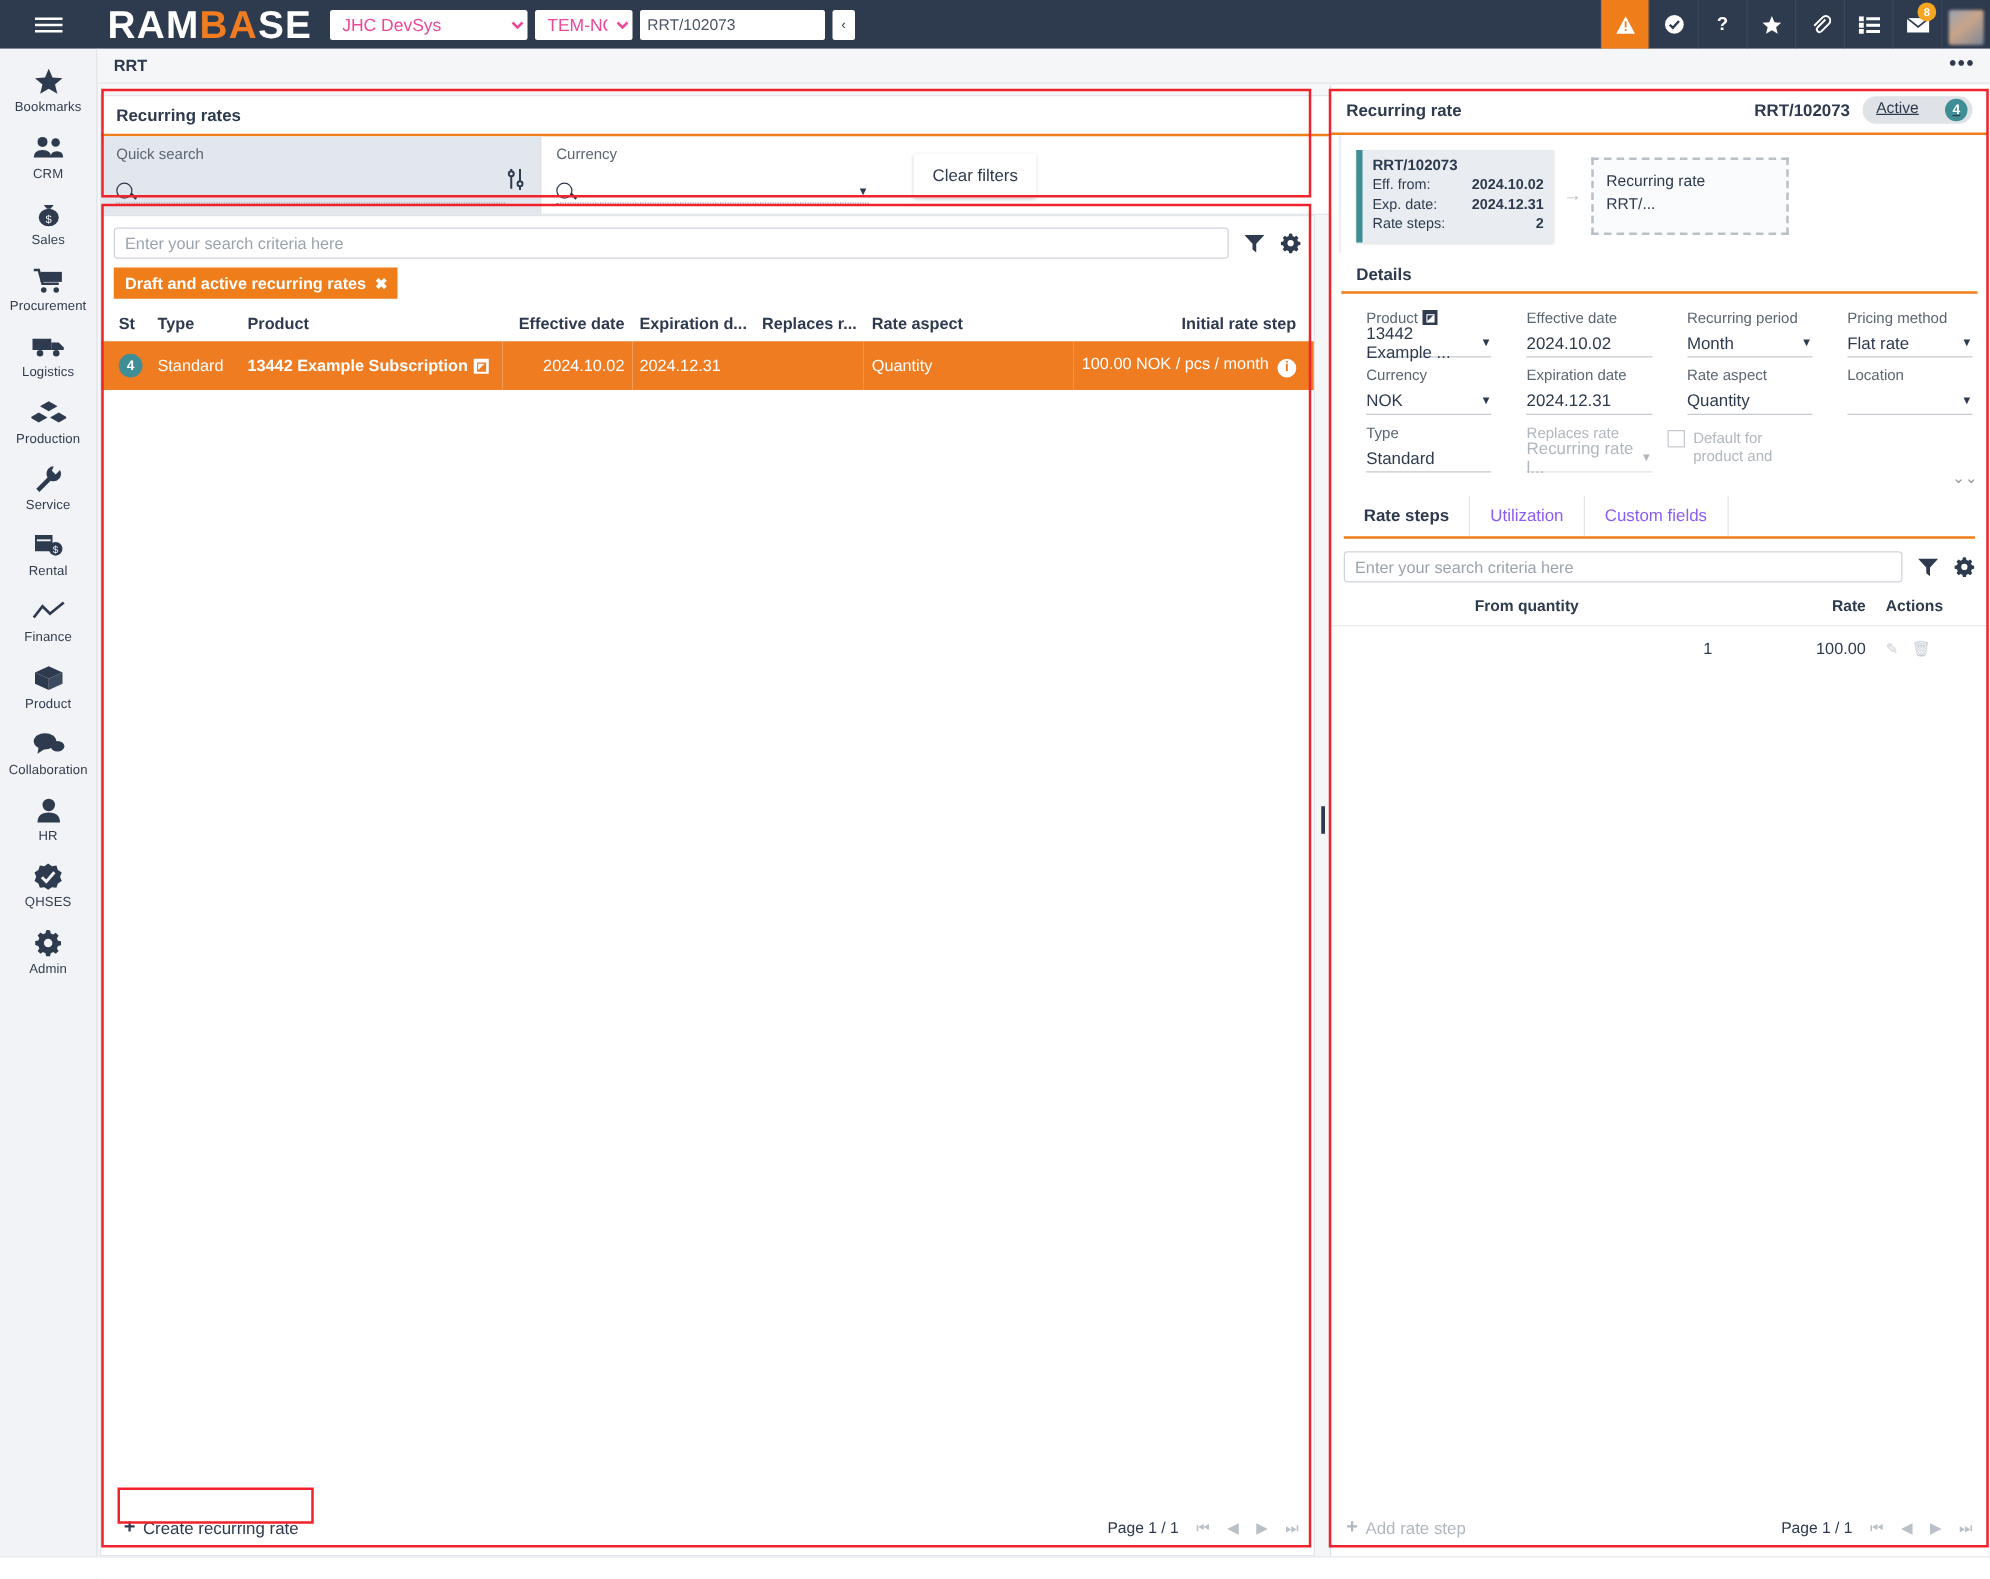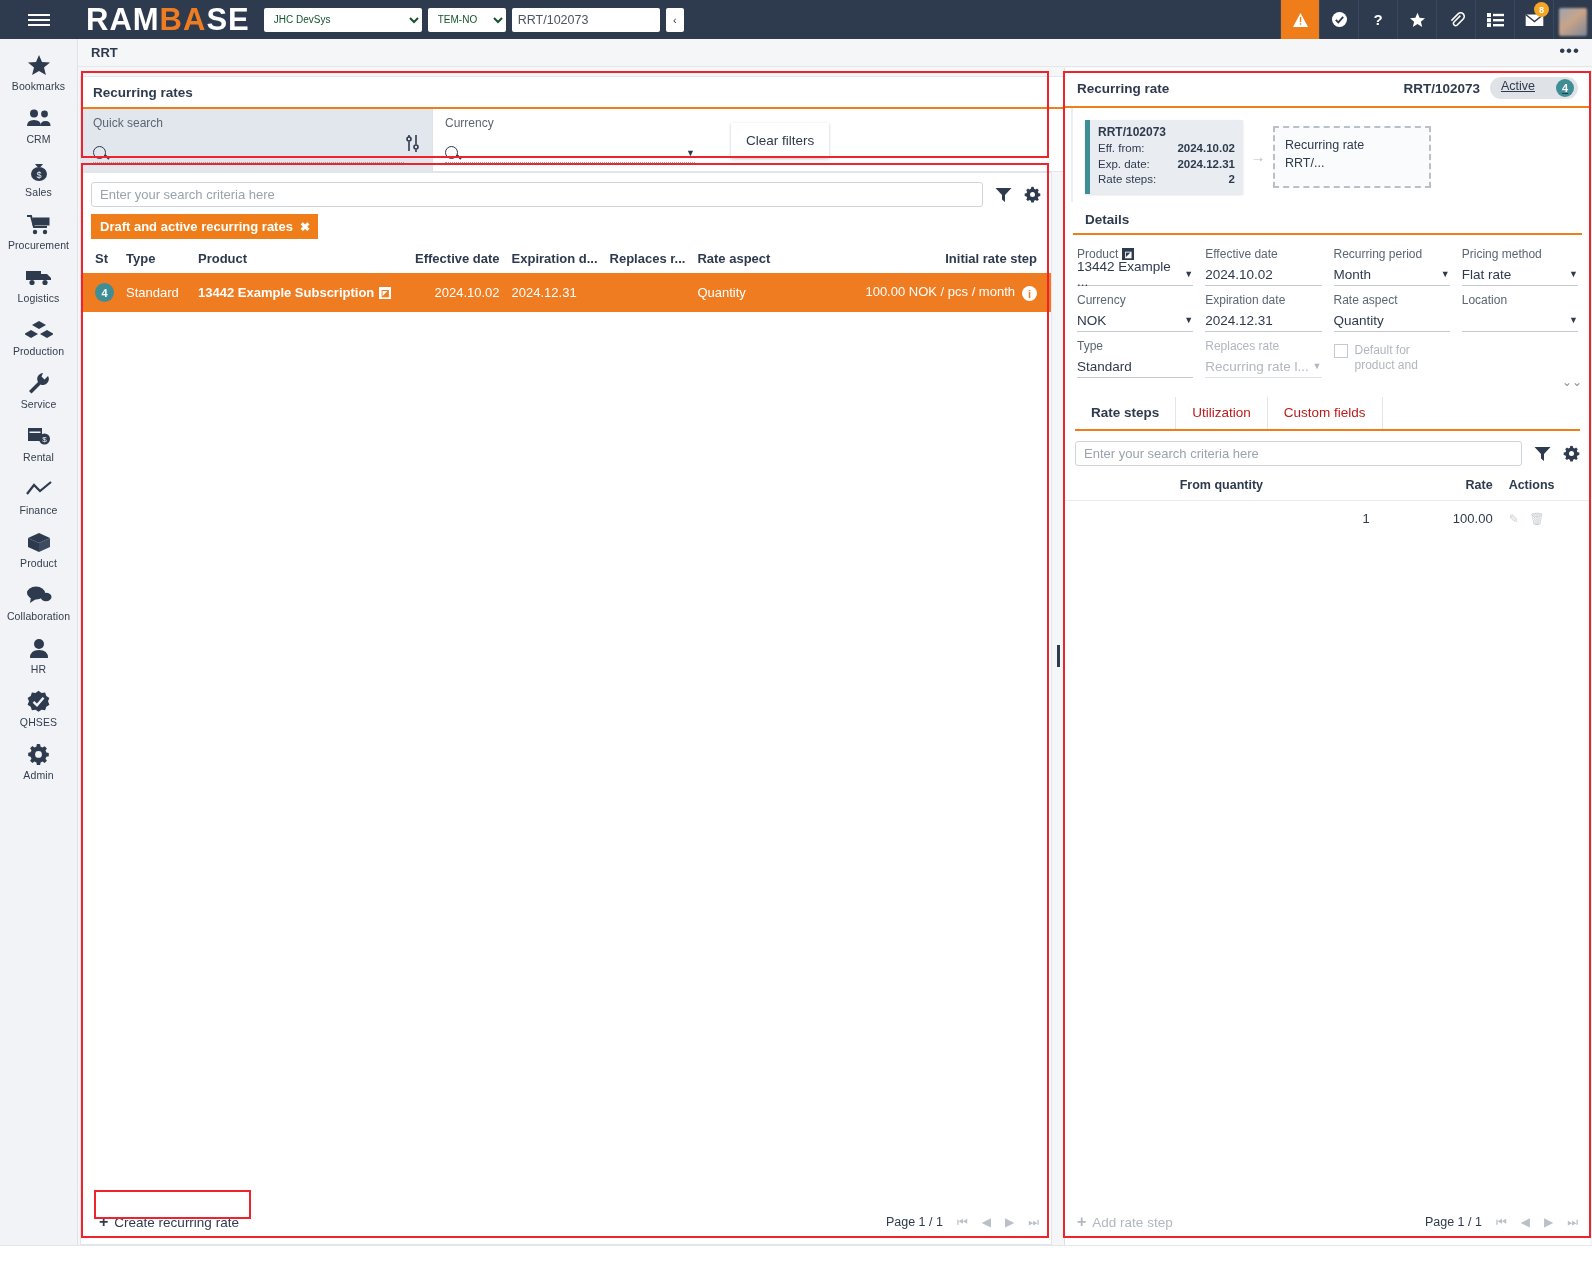--- a/index.html
+++ b/index.html
@@ -16,21 +16,21 @@
   }
   .hamburger { width: 78px; height: 39px; display: flex; align-items: center; justify-content: center; cursor: pointer; }
   .hamburger span { display: block; width: 22px; height: 2px; background: #fff; margin: 3px 0; }
   .brand {
     color: #fff; font-size: 31px; font-weight: 700; letter-spacing: 1px;
     font-family: "Liberation Sans", sans-serif; margin-left: 8px; white-space: nowrap;
   }
   .brand .acc { color: #f07c22; }
   .hdr-select {
     margin-left: 14px; height: 24px; background: #fff; border: none; border-radius: 2px;
-    font-size: 10px; color: #14532d; padding: 0 4px 0 6px;
+    font-size: 14px; color: #ec4899; padding: 0 4px 0 6px;
     font-family: "Liberation Sans", sans-serif;
   }
   #sys-select { width: 158px; }
   #loc-select { width: 78px; margin-left: 6px; }
   .hdr-input {
     margin-left: 6px; width: 148px; height: 24px; background: #fff; border: none;
     border-radius: 2px; font-size: 12.5px; color: #4b5563; padding: 0 6px;
     font-family: "Liberation Sans", sans-serif;
   }
   .hdr-collapse {
@@ -174,40 +174,40 @@
   .flow-card .fc-id { font-weight: 700; font-size: 12px; margin-bottom: 2px; }
   .fc-row { display: flex; justify-content: space-between; line-height: 1.35; }
   .fc-row b { font-weight: 700; }
   .flow-arrow { flex: 0 0 30px; text-align: center; color: #b9c0c8; font-size: 15px; }
   .flow-ghost {
     width: 158px; height: 62px; border: 2px dashed #b9c0c8; background: #fafbfc;
     padding: 8px 10px; font-size: 12.5px; color: #2e3a4e; line-height: 1.45;
   }
   .sec-head { font-size: 13.5px; font-weight: 700; color: #2e3a4e; padding: 6px 12px 6px 12px; border-bottom: 2px solid #ef7d1a; margin: 4px 8px 0 8px;}
   .det-grid { display: grid; grid-template-columns: repeat(4, 1fr); gap: 0 12px; padding: 8px 12px 2px 12px; position: relative;}
-  .dfield { padding: 4px 0 3px 0; }
+  .dfield { padding: 4px 0 3px 0; margin-left: 16px; }
   .dlabel { font-size: 12px; color: #5b6673; white-space: nowrap; }
   .dval {
     margin-top: 3px; border-bottom: 1px solid #c5cad0; height: 22px; font-size: 13.5px;
     color: #2e3a4e; display: flex; align-items: center;
   }
   .dval .c { margin-left: auto; font-size: 9px; }
   .dfield.muted .dlabel, .dfield.muted .dval { color: #b1b7be; }
   .dfield.muted .dval { border-bottom-color: #dfe3e8; }
   .chk-field { display: flex; align-items: flex-start; gap: 7px; padding-top: 8px; }
   .chkbox { width: 14px; height: 14px; border: 1.5px solid #c5cad0; flex: 0 0 14px; margin-top: 1px;}
   .chk-lbl { font-size: 12px; color: #b1b7be; line-height: 1.25; }
   .ext-sq {
     display: inline-flex; align-items:center; justify-content:center; width: 12px; height: 12px;
     background: #2e3a4e; color: #fff; font-size: 8px; margin-left: 4px; vertical-align: 1px; font-weight: 700;
   }
   .collapse-chev { position: absolute; right: 8px; bottom: -6px; color: #8b939c; font-size: 12px; cursor: pointer; }
   .tabs { display: flex; margin: 14px 10px 0 10px; border-bottom: 2px solid #ef7d1a; }
   .tab {
-    font-size: 13.5px; color: #b91c1c; padding: 8px 16px 9px 16px; cursor: pointer;
+    font-size: 13.5px; color: #8b5cf6; padding: 8px 16px 9px 16px; cursor: pointer;
     border-right: 1px solid #e2e5e9;
   }
   .tab.active { color: #2e3a4e; font-weight: 700; }
   .rs-search { display: flex; align-items: center; padding: 10px 10px 4px 10px; }
   table.rs { width: 100%; border-collapse: collapse; margin-top: 4px; }
   table.rs th { font-size: 12.5px; font-weight: 700; color: #2e3a4e; padding: 4px 8px 8px 8px; }
   table.rs td { font-size: 13px; color: #2e3a4e; padding: 10px 8px; border-top: 1px solid #e8eaed; }
   .act-ico { color: #c9ced4; font-size: 12px; margin-right: 7px; cursor: pointer; }
   .rp-footer { position: absolute; bottom: 0; left: 0; right: 0; height: 46px; display: flex; align-items: center; padding: 0 12px; }
   .add-btn { display: inline-flex; align-items: center; gap: 6px; font-size: 13.5px; color: #b1b7be; background: none; border: none; font-family: "Liberation Sans", sans-serif; }

